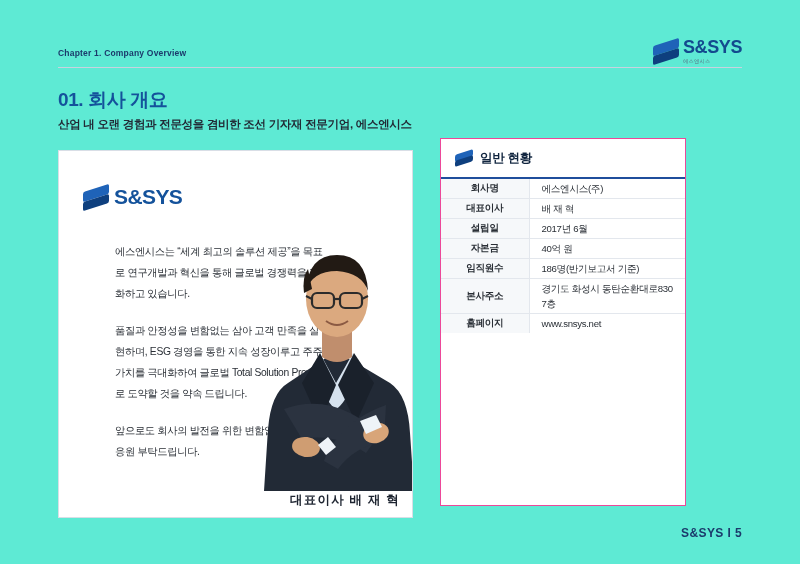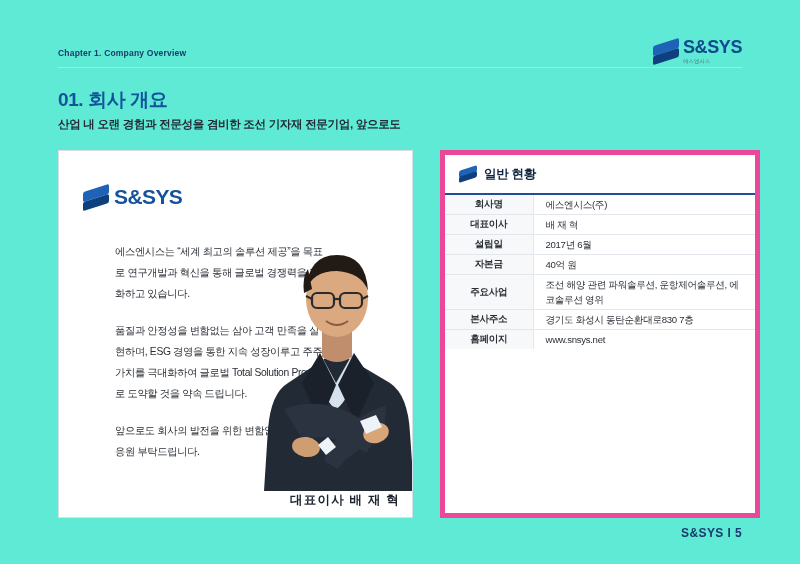--- a/index.html
+++ b/index.html
@@ -132,23 +132,23 @@
     font-size: 12.5px;
     font-weight: bold;
     color: #1d2430;
     letter-spacing: 1.2px;
     margin-left: 40px;
   }
 
   
   .right-panel {
     position: absolute;
-    left: 440px; top: 150px;
-    width: 320px; height: 368px;
-    border: 5px solid #ec4899;
+    left: 440px; top: 138px;
+    width: 246px; height: 368px;
+    border: 1px solid #ec4899;
     background: #ffffff;
   }
   .rp-head {
     position: relative;
     height: 40px;
     display: flex;
     align-items: center;
     padding-left: 14px;
     border-bottom: 2px solid #1f4e9c;
   }
@@ -233,21 +233,21 @@
           <span class="mark-b"></span>
       </div>
       <div class="logo-text-wrap">
         <div class="logo-text">S&amp;SYS</div>
         <div class="logo-sub">에스엔시스</div>
       </div>
     </div>
   </div>
 
   <div class="title">01. 회사 개요</div>
-  <div class="subtitle">산업 내 오랜 경험과 전문성을 겸비한 조선 기자재 전문기업, 앞으로도</div>
+  <div class="subtitle">산업 내 오랜 경험과 전문성을 겸비한 조선 기자재 전문기업, 에스엔시스</div>
 
   <div class="left-panel">
     <div class="lp-logo">
       <div class="lp-logo-mark">
         <span class="mark-a"></span>
           <span class="mark-b"></span>
       </div>
       <div class="lp-logo-text">S&amp;SYS</div>
     </div>
 
@@ -322,22 +322,22 @@
         </tr>
         <tr>
           <td class="k">설립일</td>
           <td class="v">2017년 6월</td>
         </tr>
         <tr>
           <td class="k">자본금</td>
           <td class="v">40억 원</td>
         </tr>
         <tr>
-          <td class="k">주요사업</td>
-          <td class="v">조선 해양 관련 파워솔루션, 운항제어솔루션, 에코솔루션 영위</td>
+          <td class="k">임직원수</td>
+          <td class="v">186명(반기보고서 기준)</td>
         </tr>
         <tr>
           <td class="k">본사주소</td>
           <td class="v">경기도 화성시 동탄순환대로830 7층</td>
         </tr>
         <tr>
           <td class="k">홈페이지</td>
           <td class="v">www.snsys.net</td>
         </tr>
       </tbody>

